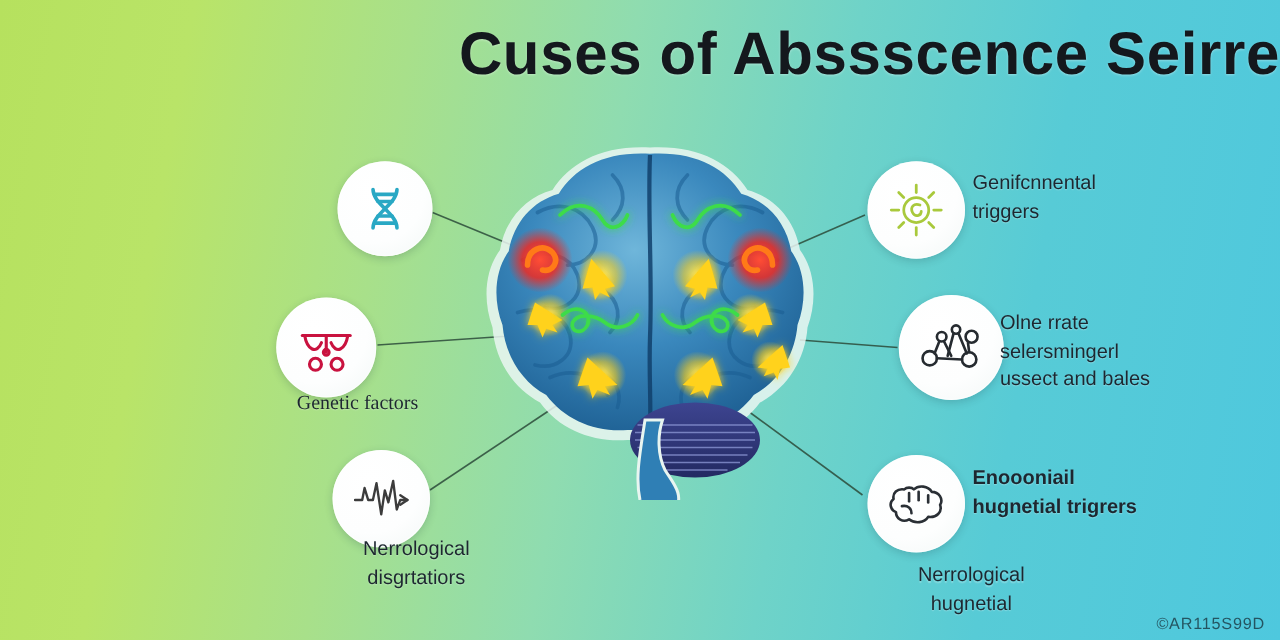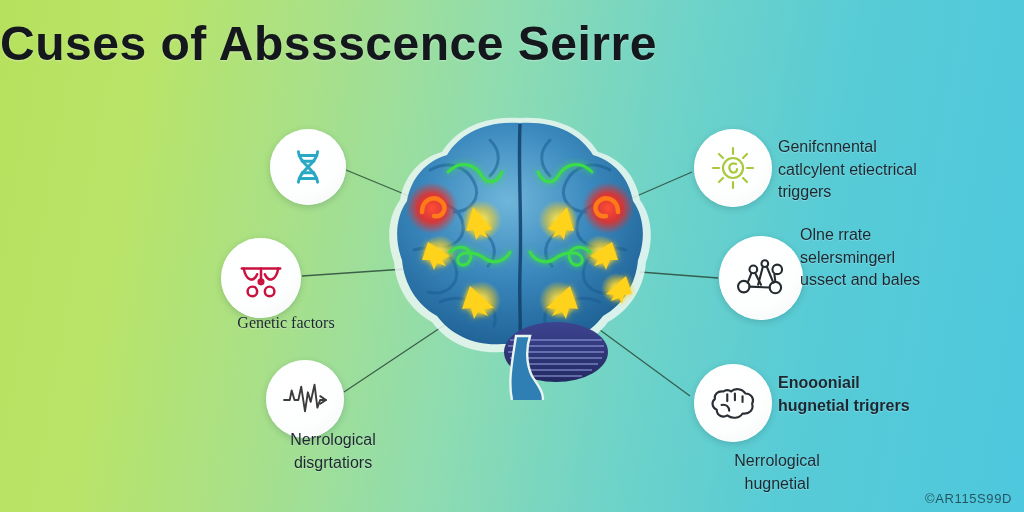--- a/index.html
+++ b/index.html
@@ -6,21 +6,21 @@
   body{
     width:1024px;height:512px;overflow:hidden;
     font-family:"Liberation Sans", sans-serif;
   }
   #stage{
     position:relative;width:1024px;height:512px;overflow:hidden;
     background:linear-gradient(100deg,#b6e15e 0%,#b9e468 14%,#a8e08a 30%,#8fdcb0 46%,#6fd3c8 62%,#57cbd6 78%,#4ec8de 100%);
   }
   
   .title{
-    position:absolute;left:0;right:0;top:16px;text-align:left;
+    position:absolute;left:0;right:0;top:16px;text-align:right;
     font-size:48px;font-weight:bold;color:#14181d;letter-spacing:.5px;
     text-shadow:0 1px 2px rgba(255,255,255,.35);
     font-family:"Liberation Sans", sans-serif;
   }
   
   .lines{position:absolute;left:0;top:0;width:1024px;height:512px;}
   
   .brain-wrap{position:absolute;left:370px;top:100px;width:300px;height:300px;}
   
   .node{position:absolute;}
@@ -47,21 +47,21 @@
   #n-sun .circle{left:0;top:0;width:78px;height:78px;}
   #n-sun{left:694px;top:129px;}
   #n-mol .circle{left:0;top:0;width:84px;height:84px;}
   #n-mol{left:719px;top:236px;}
   #n-brainicon .circle{left:0;top:0;width:78px;height:78px;}
   #n-brainicon{left:694px;top:364px;}
 
   #lbl-genetic{left:196px;top:312px;width:180px;font-family:Liberation Serif, serif;}
   #lbl-env{left:238px;top:429px;width:190px;}
   #lbl-sun{left:778px;top:136px;width:160px;}
-  #lbl-mol{left:800px;top:224px;width:170px;}
+  #lbl-mol{left:800px;top:248px;width:170px;}
   #lbl-brainicon{left:778px;top:372px;width:170px;font-weight:bold;}
   #lbl-neuro{left:697px;top:430px;width:160px;margin-top:20px;}
 
   .watermark{
     position:absolute;right:12px;bottom:6px;
     font-size:13px;color:#1b3b46;opacity:.82;letter-spacing:.6px;
     font-family:Liberation Sans, sans-serif;
   }
 </style>
 </head>
@@ -271,21 +271,20 @@
             <path d="M34 34 L38 38"></path>
           <path d="M38 10 L34 14"></path>
             <path d="M14 34 L10 38"></path>
           <path d="M27 20 C22 18 19 22 21 26 C23 30 28 29 28 25"></path>
         </g>
       </svg>
     </div>
   </div>
   <div class="label left" id="lbl-sun">
     <div>Genifcnnental</div>
-    <div>catlcylent etiectrical</div>
     <div>triggers</div>
   </div>
 
   <div class="node" id="n-mol">
     <div class="circle">
       <svg width="52" height="44" viewBox="0 0 54 46">
         <g stroke="#262b30" stroke-width="2.2" fill="none" stroke-linecap="round">
           <circle cx="9" cy="32" r="6"></circle>
           <circle cx="19" cy="14" r="4"></circle>
           <circle cx="31" cy="8" r="3.5"></circle>

